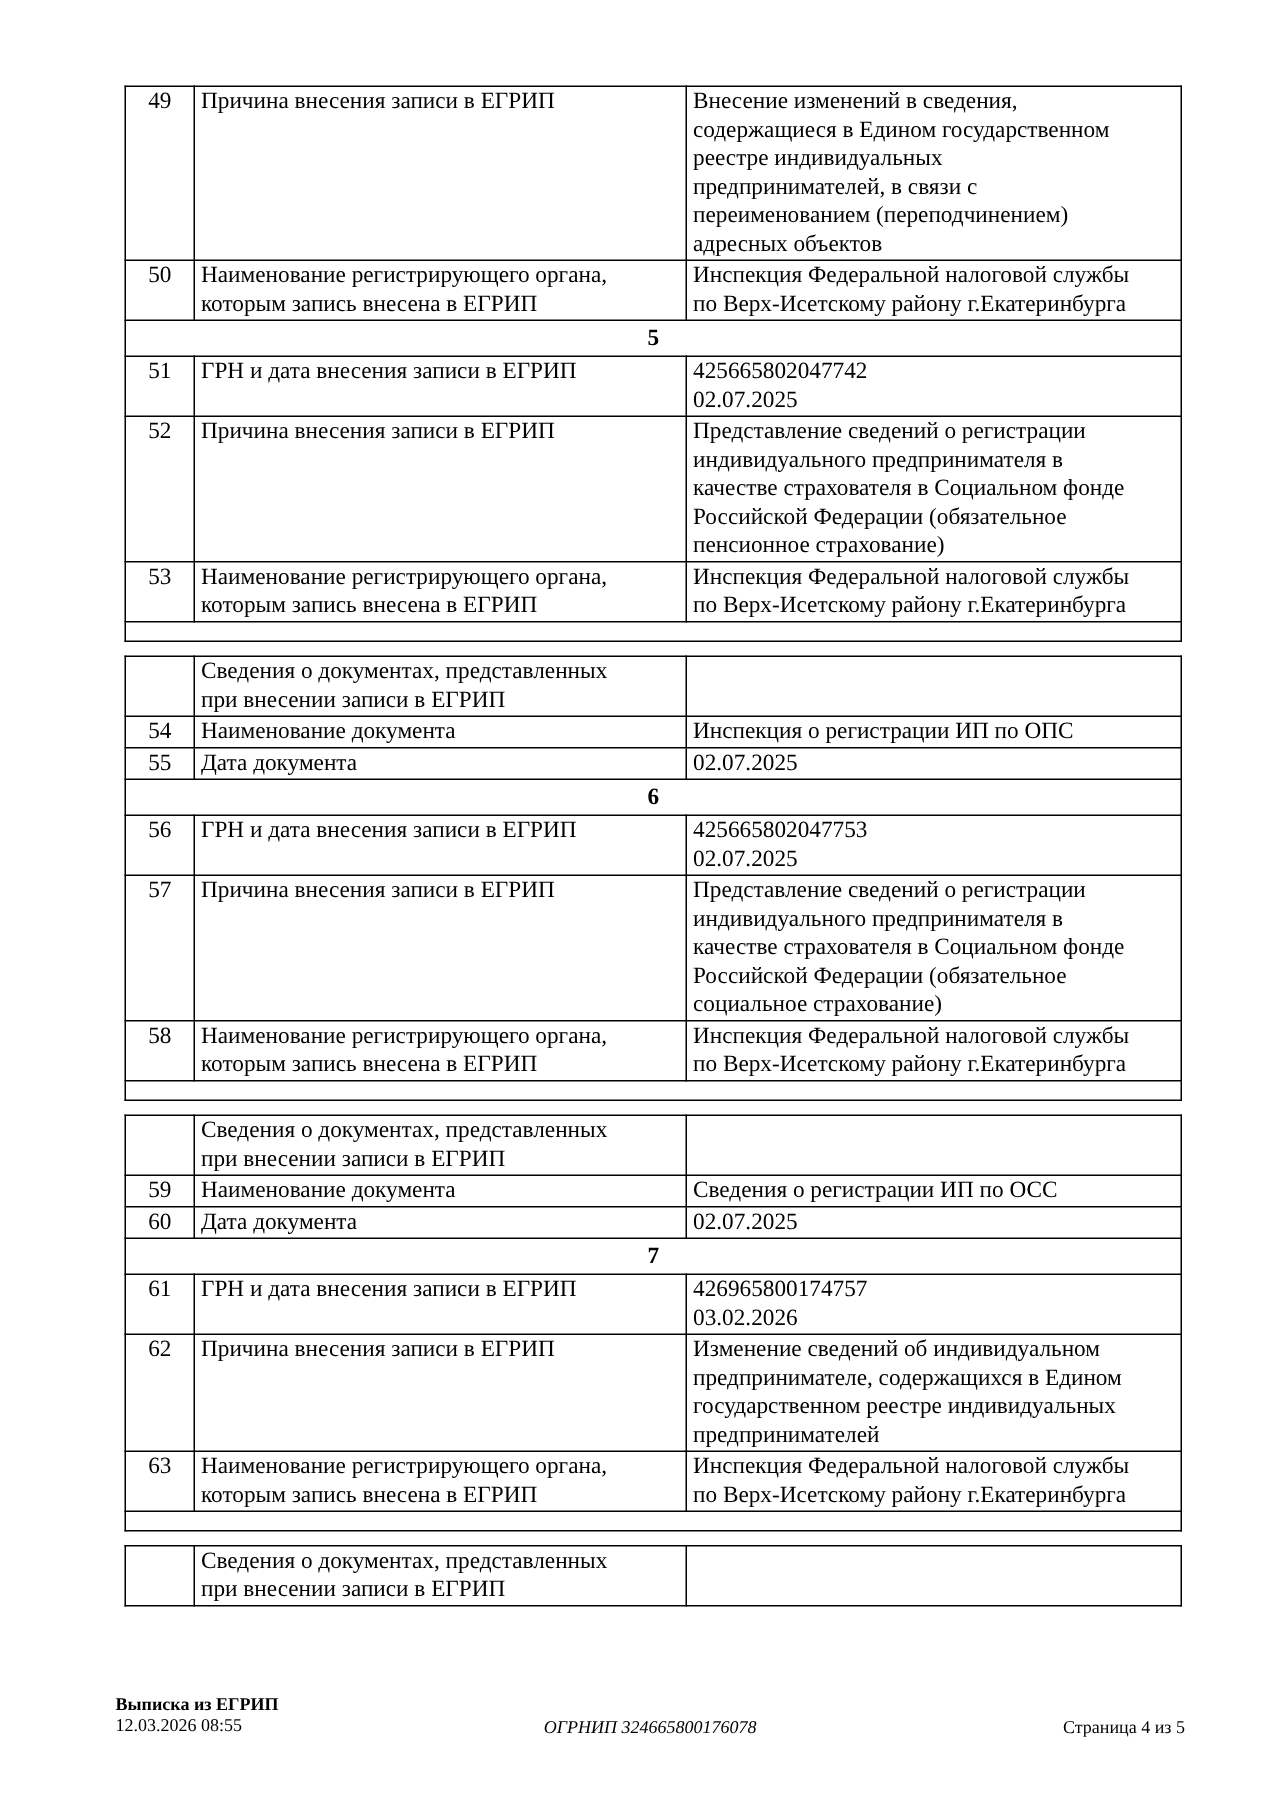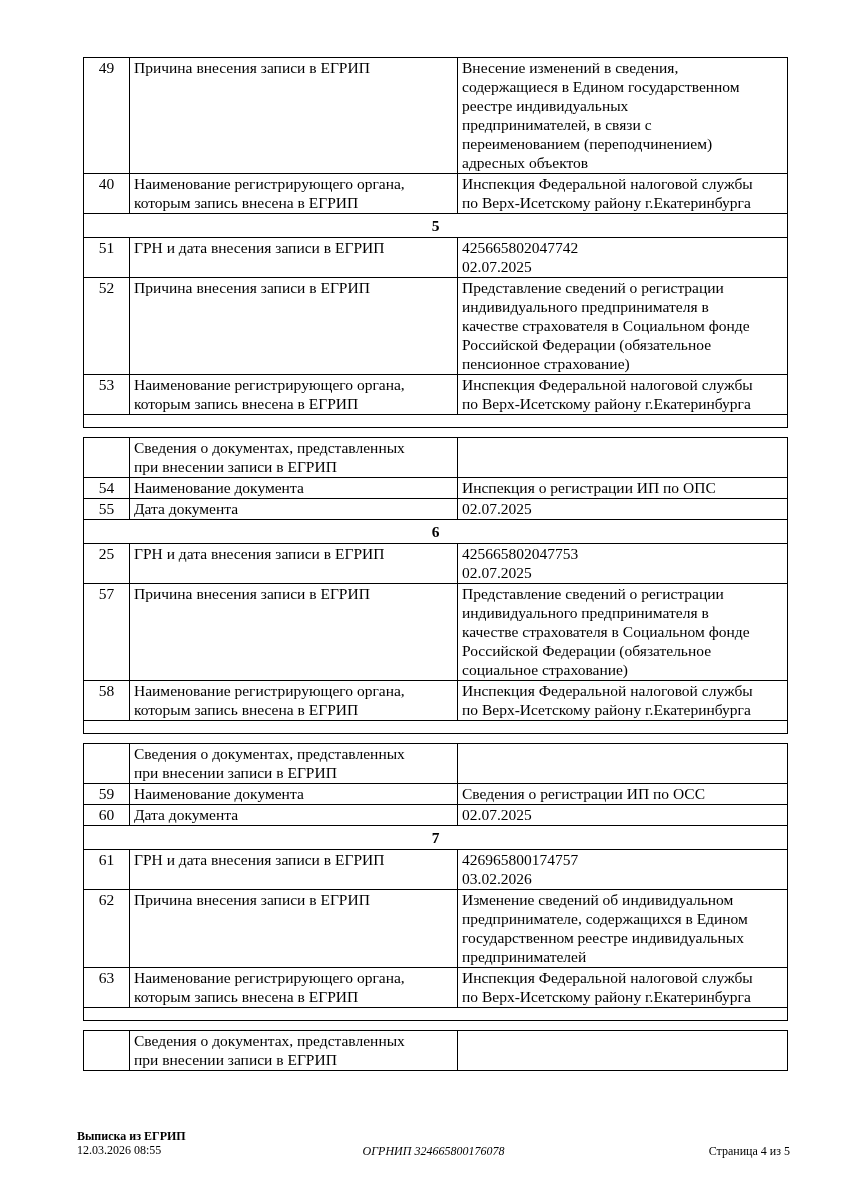--- a/index.html
+++ b/index.html
@@ -86,21 +86,21 @@
         <td class="num">49</td>
         <td>Причина внесения записи в ЕГРИП</td>
         <td>Внесение изменений в сведения,
 содержащиеся в Едином государственном
 реестре индивидуальных
 предпринимателей, в связи с
 переименованием (переподчинением)
 адресных объектов</td>
       </tr>
       <tr>
-        <td class="num">40</td>
+        <td class="num">50</td>
         <td>Наименование регистрирующего органа,
 которым запись внесена в ЕГРИП</td>
         <td>Инспекция Федеральной налоговой службы
 по Верх-Исетскому району г.Екатеринбурга</td>
       </tr>
       <tr class="section">
         <td colspan="3">5</td>
       </tr>
       <tr>
         <td class="num">51</td>
@@ -150,21 +150,21 @@
       </tr>
       <tr>
         <td class="num">55</td>
         <td>Дата документа</td>
         <td>02.07.2025</td>
       </tr>
       <tr class="section">
         <td colspan="3">6</td>
       </tr>
       <tr>
-        <td class="num">25</td>
+        <td class="num">56</td>
         <td>ГРН и дата внесения записи в ЕГРИП</td>
         <td>425665802047753
 02.07.2025</td>
       </tr>
       <tr>
         <td class="num">57</td>
         <td>Причина внесения записи в ЕГРИП</td>
         <td>Представление сведений о регистрации
 индивидуального предпринимателя в
 качестве страхователя в Социальном фонде

